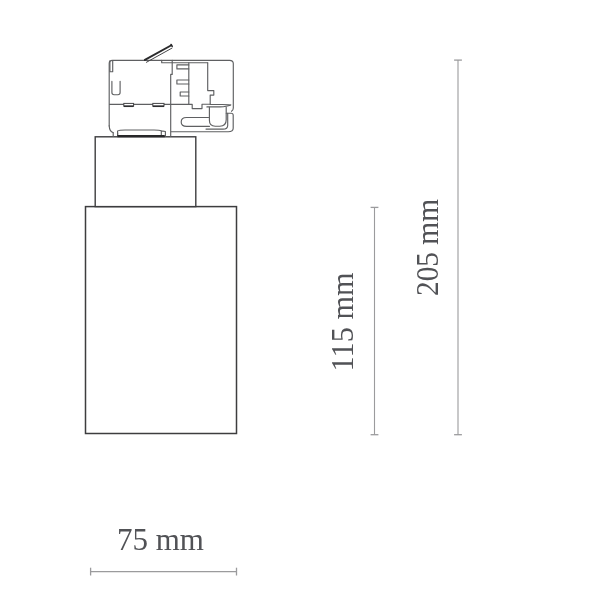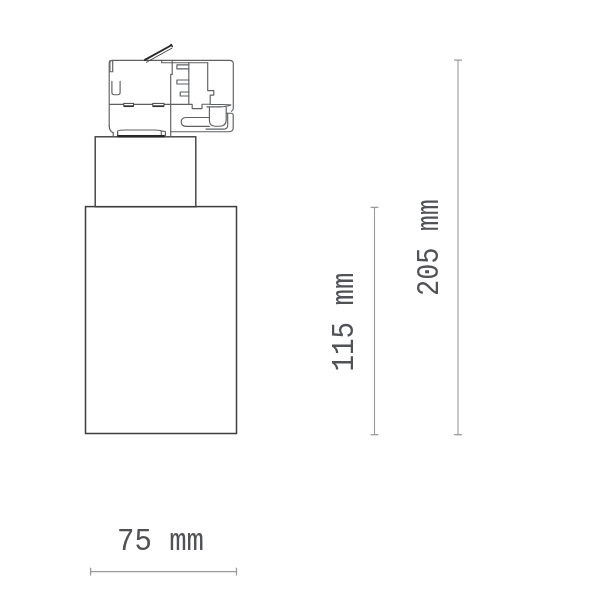--- a/index.html
+++ b/index.html
@@ -1,16 +1,16 @@
 <!DOCTYPE html>
 <html><head>
 <meta charset="utf-8">
 <style>
   html,body{margin:0;padding:0;background:#ffffff;}
-  .wrap{width:600px;height:600px;position:relative;font-family:Liberation Mono, monospace;}
+  .wrap{width:600px;height:600px;position:relative;font-family:Liberation Serif, serif;}
   svg{display:block;}
 </style>
 </head>
 <body>
 <div class="wrap">
 <svg width="600" height="600" viewBox="0 0 600 600">
 
   <rect x="0" y="0" width="600" height="600" fill="#ffffff"></rect>
 
   <rect x="85.5" y="206.6" width="151" height="226.9" fill="#ffffff" stroke="#3d3d3f" stroke-width="1.5"></rect>

